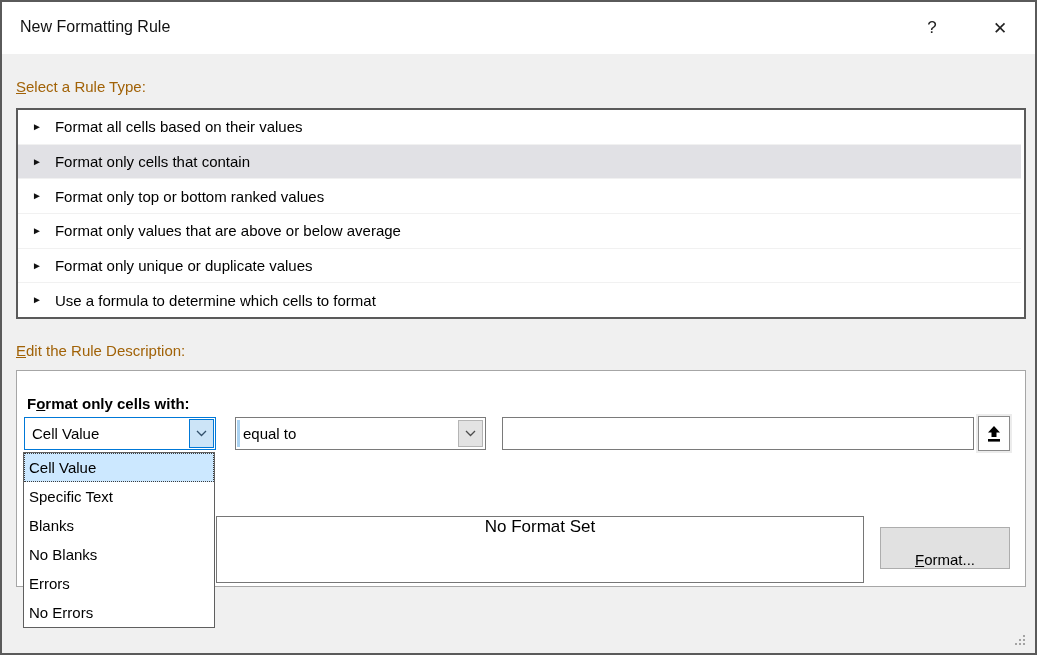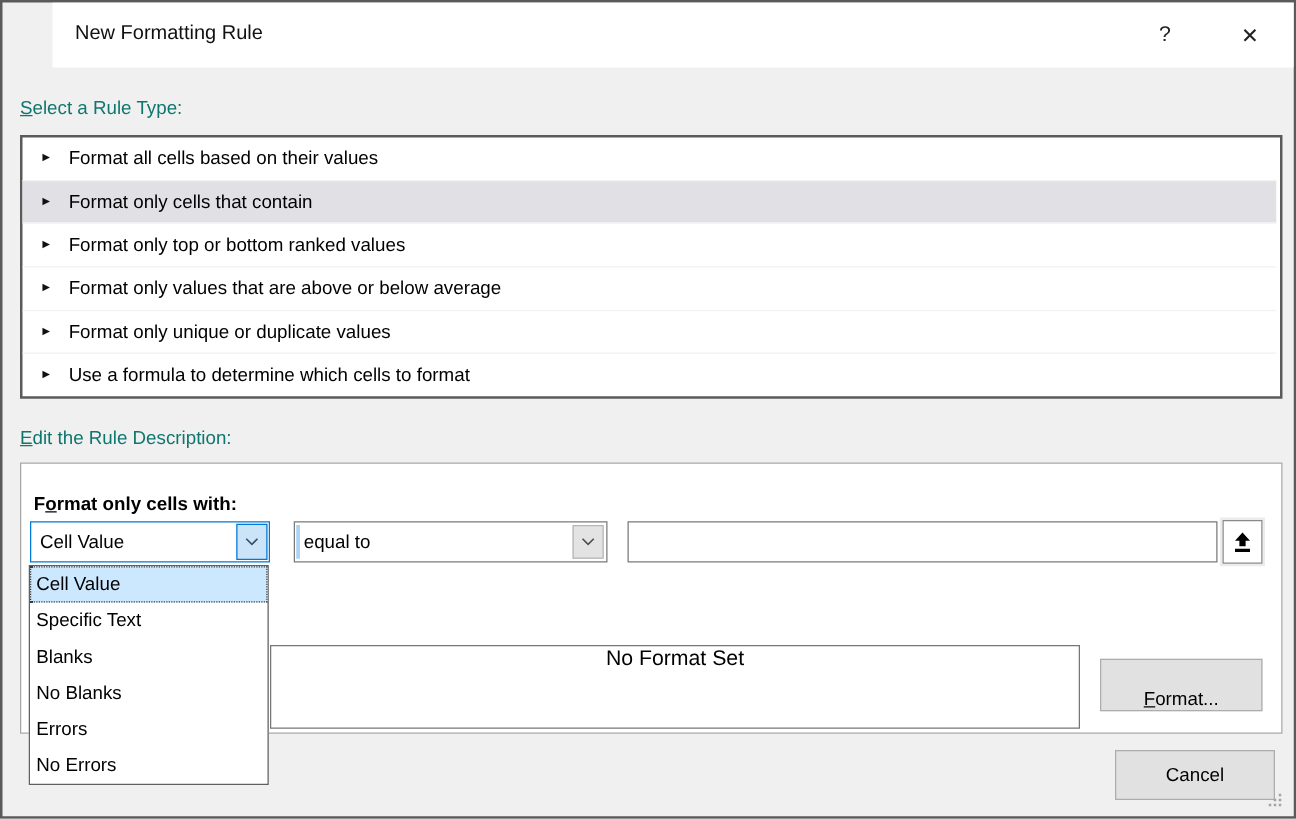--- a/index.html
+++ b/index.html
@@ -6,32 +6,31 @@
   html,body { background:#cfcfcf; }
   .dialog {
     position:relative; width:1037px; height:655px;
     background:#f0f0f0; border:2px solid #5a5a5a;
     font-family:"Liberation Sans", sans-serif; font-size:15px; color:#000;
     overflow:hidden;
   }
   .titlebar {
     position:absolute; left:0; top:0; right:0; height:52px;
     background:#ffffff;
-    margin-left:40px;
   }
   .title { position:absolute; left:18px; top:16px; font-size:16px; color:#111; }
   .tb-btn {
     position:absolute; top:0; height:52px; width:46px;
     display:flex; align-items:center; justify-content:center;
     color:#222; cursor:default;
   }
   .tb-help  { right:80px; font-size:17px; }
   .tb-close { right:12px; font-size:17px; }
 
-  .section-label { position:absolute; left:14px; font-size:15px; color:#0f766e; }
+  .section-label { position:absolute; left:14px; font-size:15px; color:#a16207; }
   .ak { text-decoration:underline; }
 
   
   .listbox {
     position:absolute; left:14px; top:106px; width:1010px; height:211px;
     background:#fff; border:2px solid #5a5a5a;
     display:flex; flex-direction:column;
   }
   .lb-row {
     flex:1; display:flex; align-items:center; padding-left:14px;
@@ -197,16 +196,15 @@
 
   <div class="dropdown-popup">
     <div class="dd-item highlighted">Cell Value</div>
     <div class="dd-item">Specific Text</div>
     <div class="dd-item">Blanks</div>
     <div class="dd-item">No Blanks</div>
     <div class="dd-item">Errors</div>
     <div class="dd-item">No Errors</div>
   </div>
 
-  <div class="btn cancel-btn">Cancel</div>
 
   <div class="grip"></div>
 </div>
 
 </body></html>

